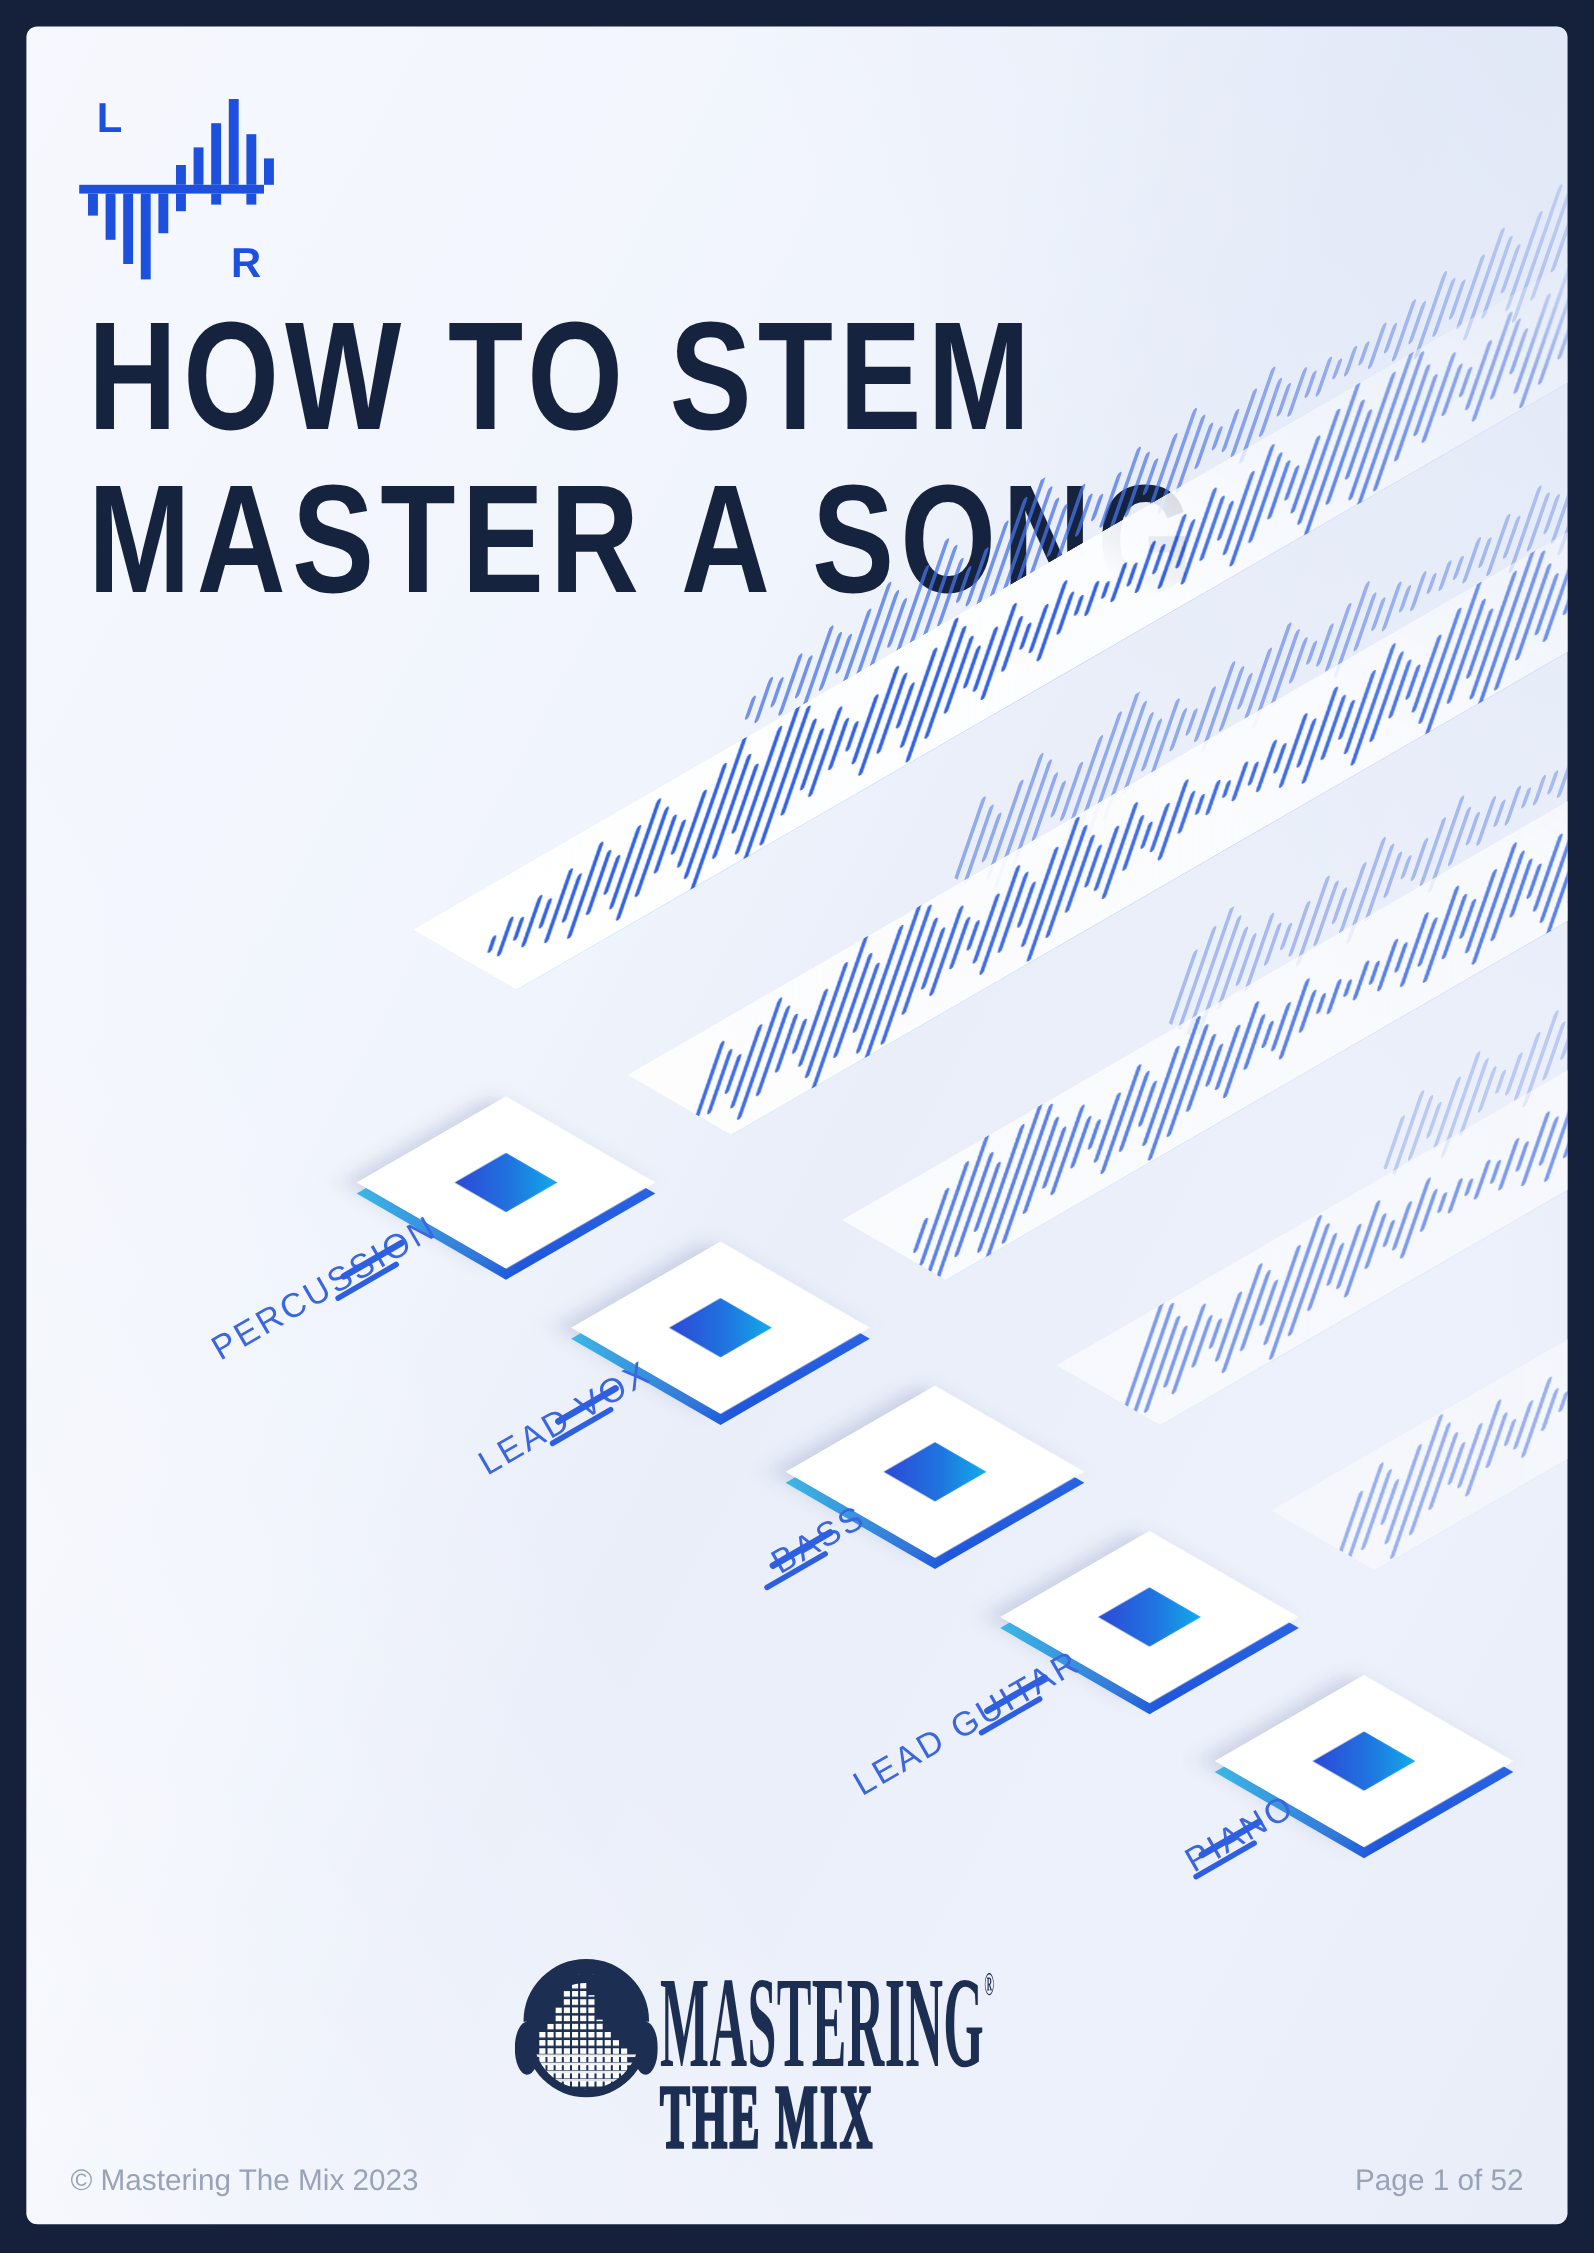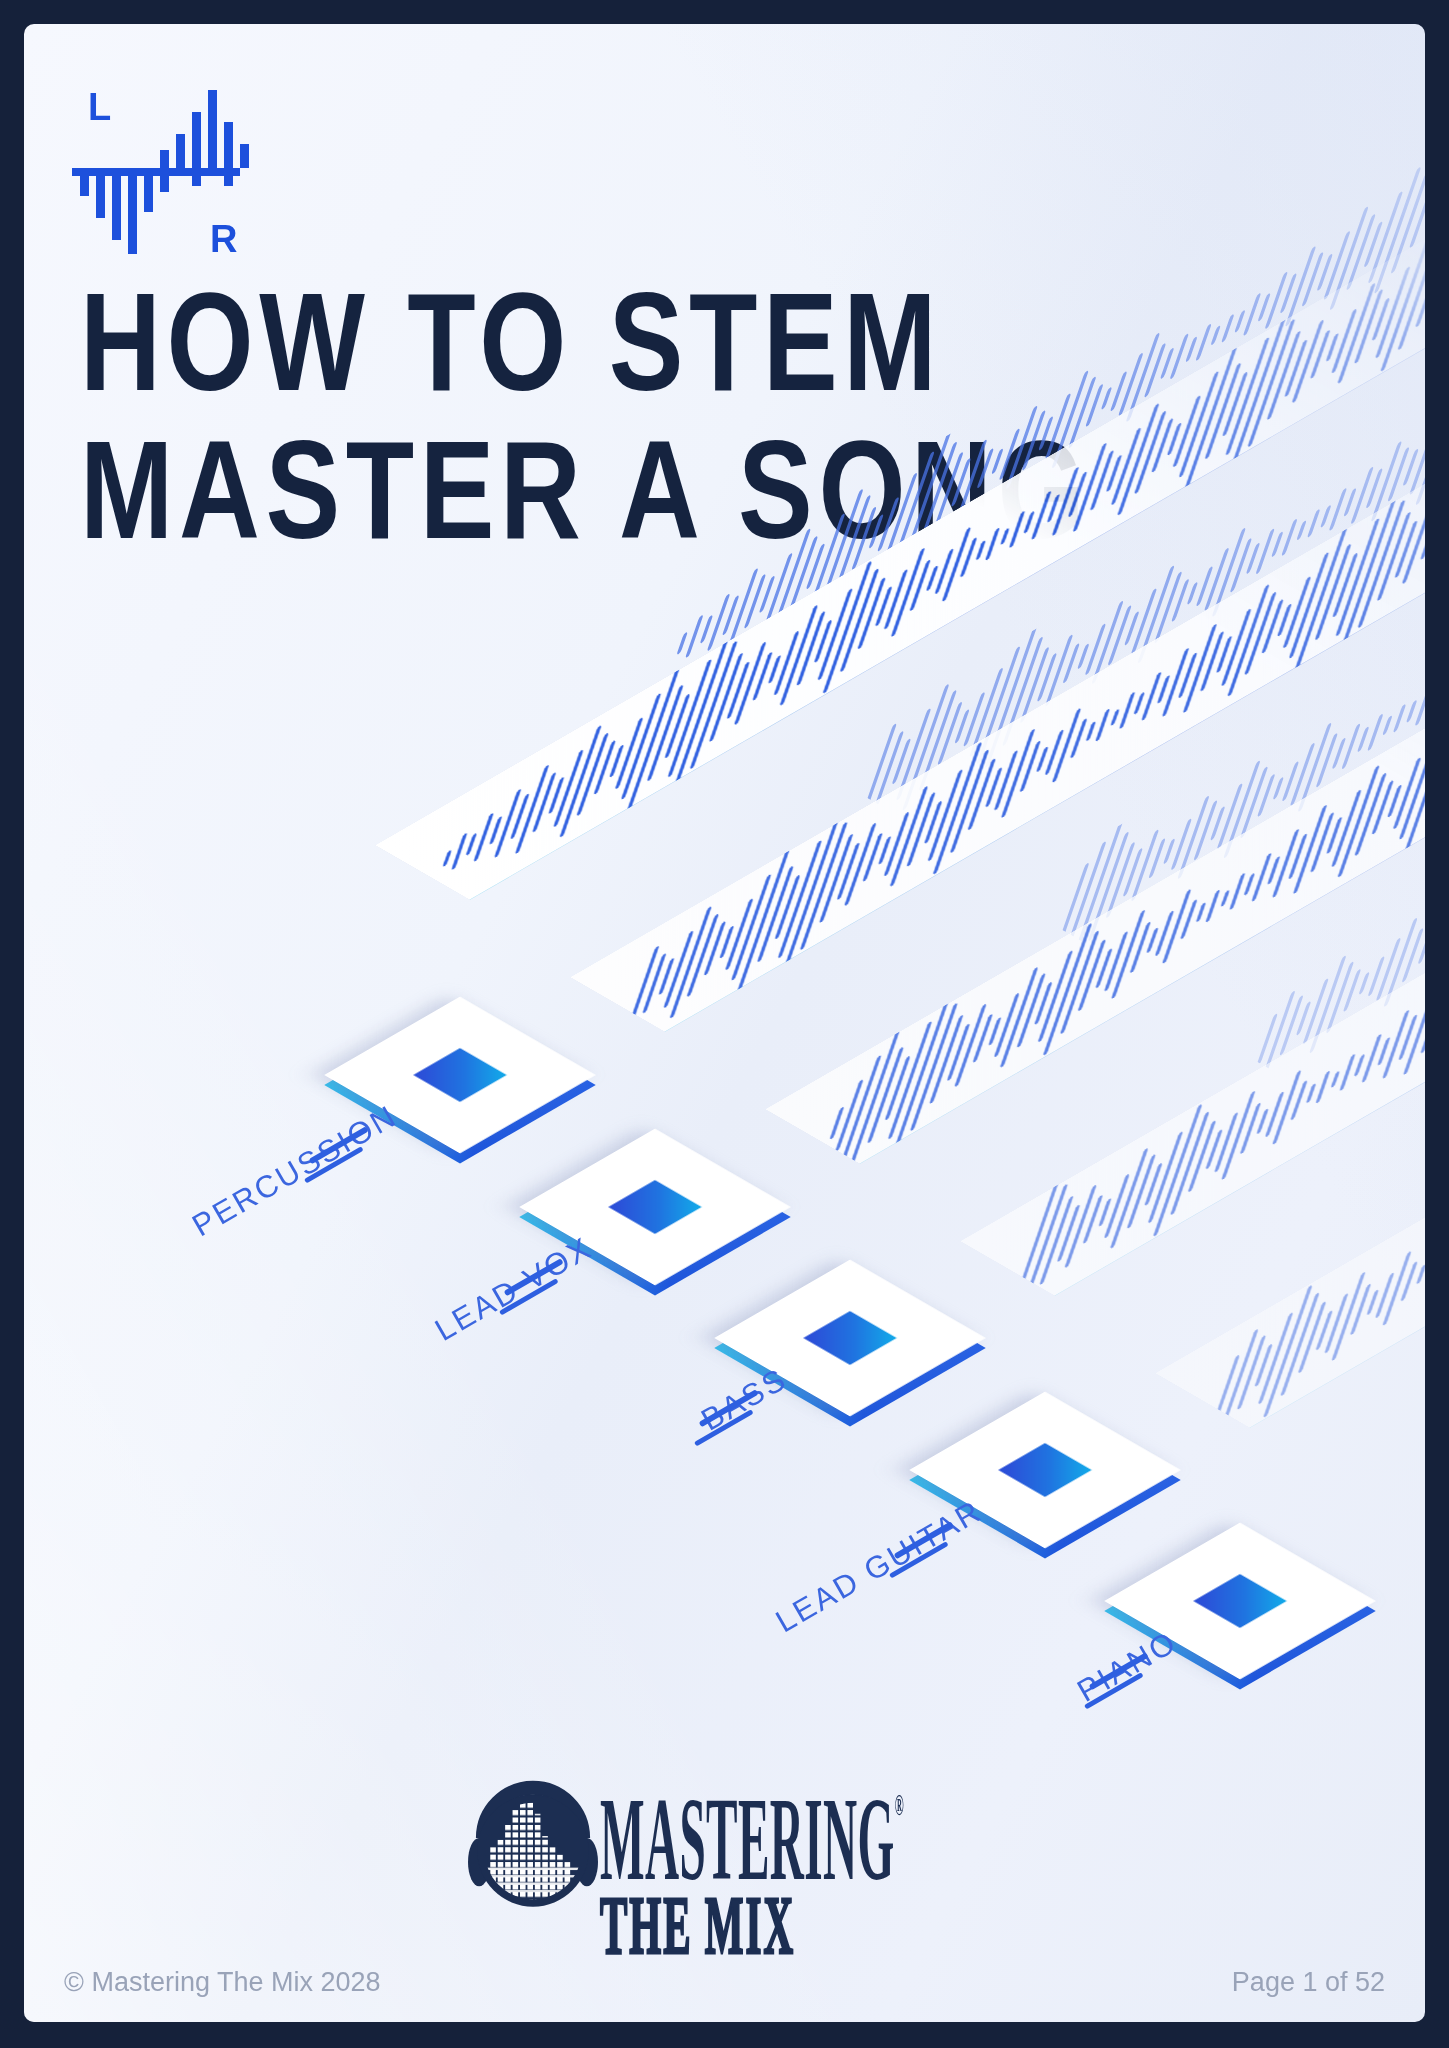--- a/index.html
+++ b/index.html
@@ -689,18 +689,18 @@
           <rect x="104" y="112" width="6" height="40" fill="url(#led)"></rect>
         </g>
       </svg>
       <div class="brand-text">
         <span class="brand-top"><span>MASTERING</span><sup>®</sup></span>
         <span class="brand-bottom">THE MIX</span>
       </div>
     </div>
 
     <div class="footer">
-      <span>© Mastering The Mix 2028</span>
+      <span>© Mastering The Mix 2023</span>
       <span>Page 1 of 52</span>
     </div>
 
   </div>
 </div>
 
 </body></html>

